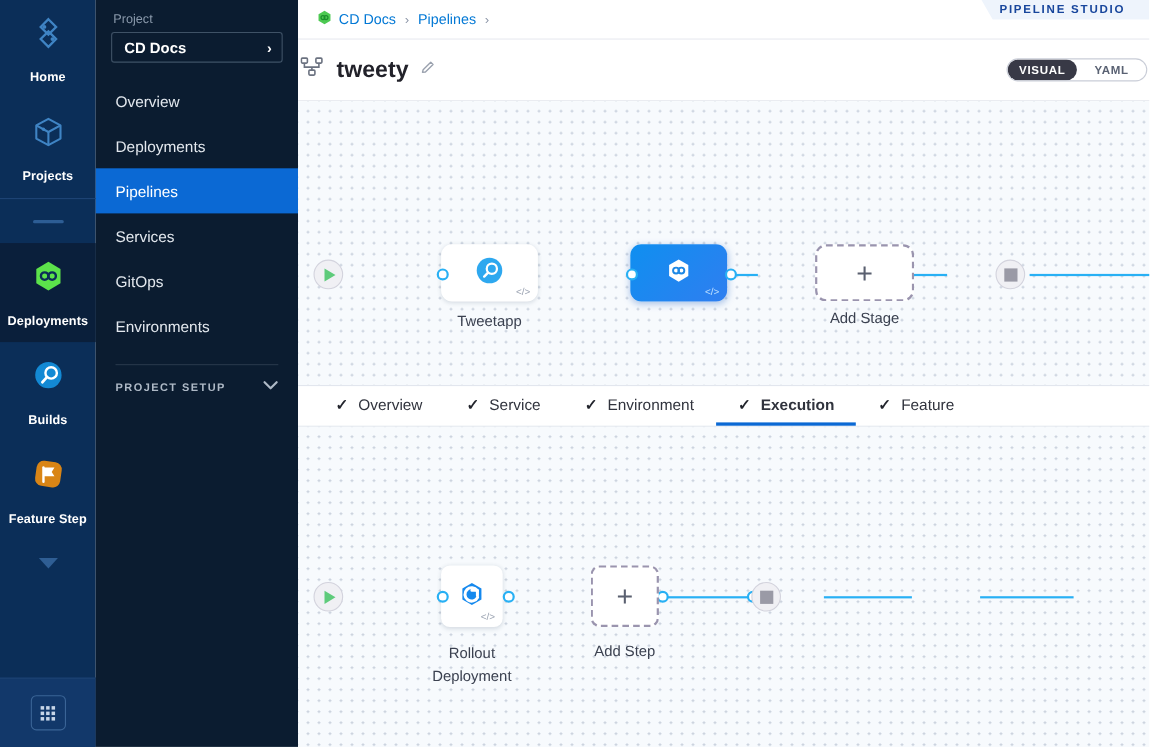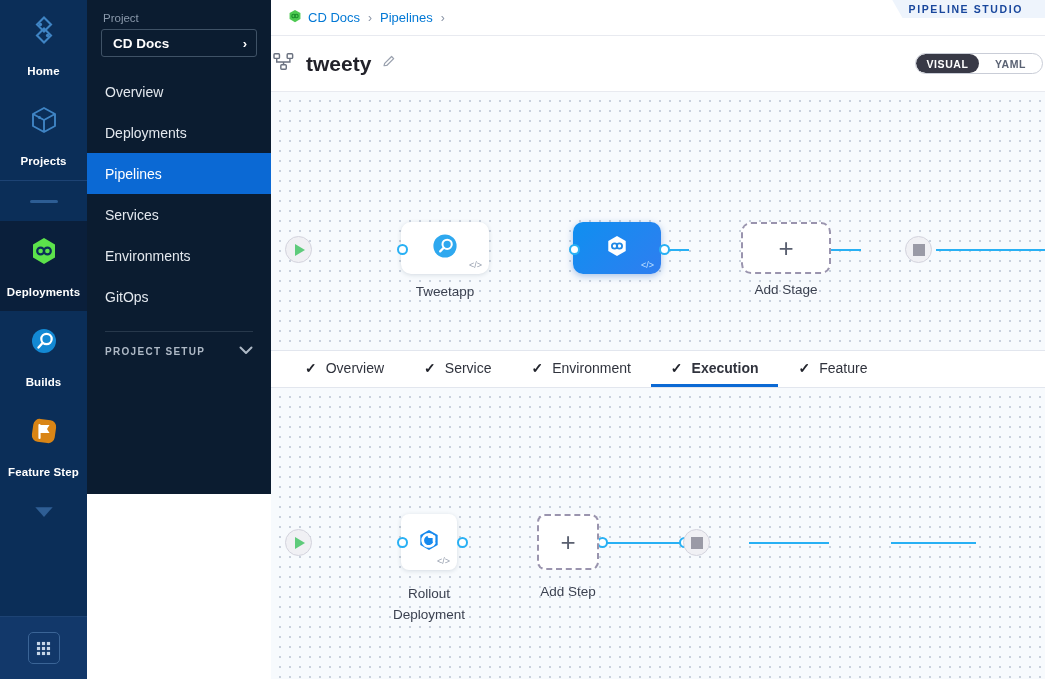--- a/index.html
+++ b/index.html
@@ -52,21 +52,21 @@
     display: flex; align-items: center; justify-content: center;
   }
   .grid-btn {
     width: 32px; height: 32px; border: 1px solid #3a6496; border-radius: 5px;
     display:flex; align-items:center; justify-content:center;
     cursor: pointer;
   }
 
   
   .sidebar {
-    width: 184px; flex: 0 0 184px; height: 494px;
+    width: 184px; flex: 0 0 184px; height: 679px;
     background: #0b1c30;
     padding-top: 12px;
     position: relative;
   }
   .side-label {
     color: #8a99ab; font-size: 11.5px; padding: 0 16px 5px 16px;
   }
   .proj-select {
     margin: 0 14px; height: 28px;
     border: 1px solid #3f5266; border-radius: 3px;
@@ -332,24 +332,24 @@
       <div class="side-item">
           <span>Deployments</span>
         </div>
       <div class="side-item active">
           <span>Pipelines</span>
         </div>
       <div class="side-item">
           <span>Services</span>
         </div>
       <div class="side-item">
-          <span>Environments</span>
+          <span>GitOps</span>
         </div>
       <div class="side-item">
-          <span>GitOps</span>
+          <span>Environments</span>
         </div>
     </div>
 
     <div class="side-hr"></div>
 
     <div class="side-setup">
       <span>PROJECT SETUP</span>
       <span>
         <svg viewBox="0 0 14 9" width="14" height="9">
             <path d="M1.5 1.5 L7 7 L12.5 1.5" fill="none" stroke="#aeb9c6" stroke-width="2" stroke-linecap="round" stroke-linejoin="round"></path>

